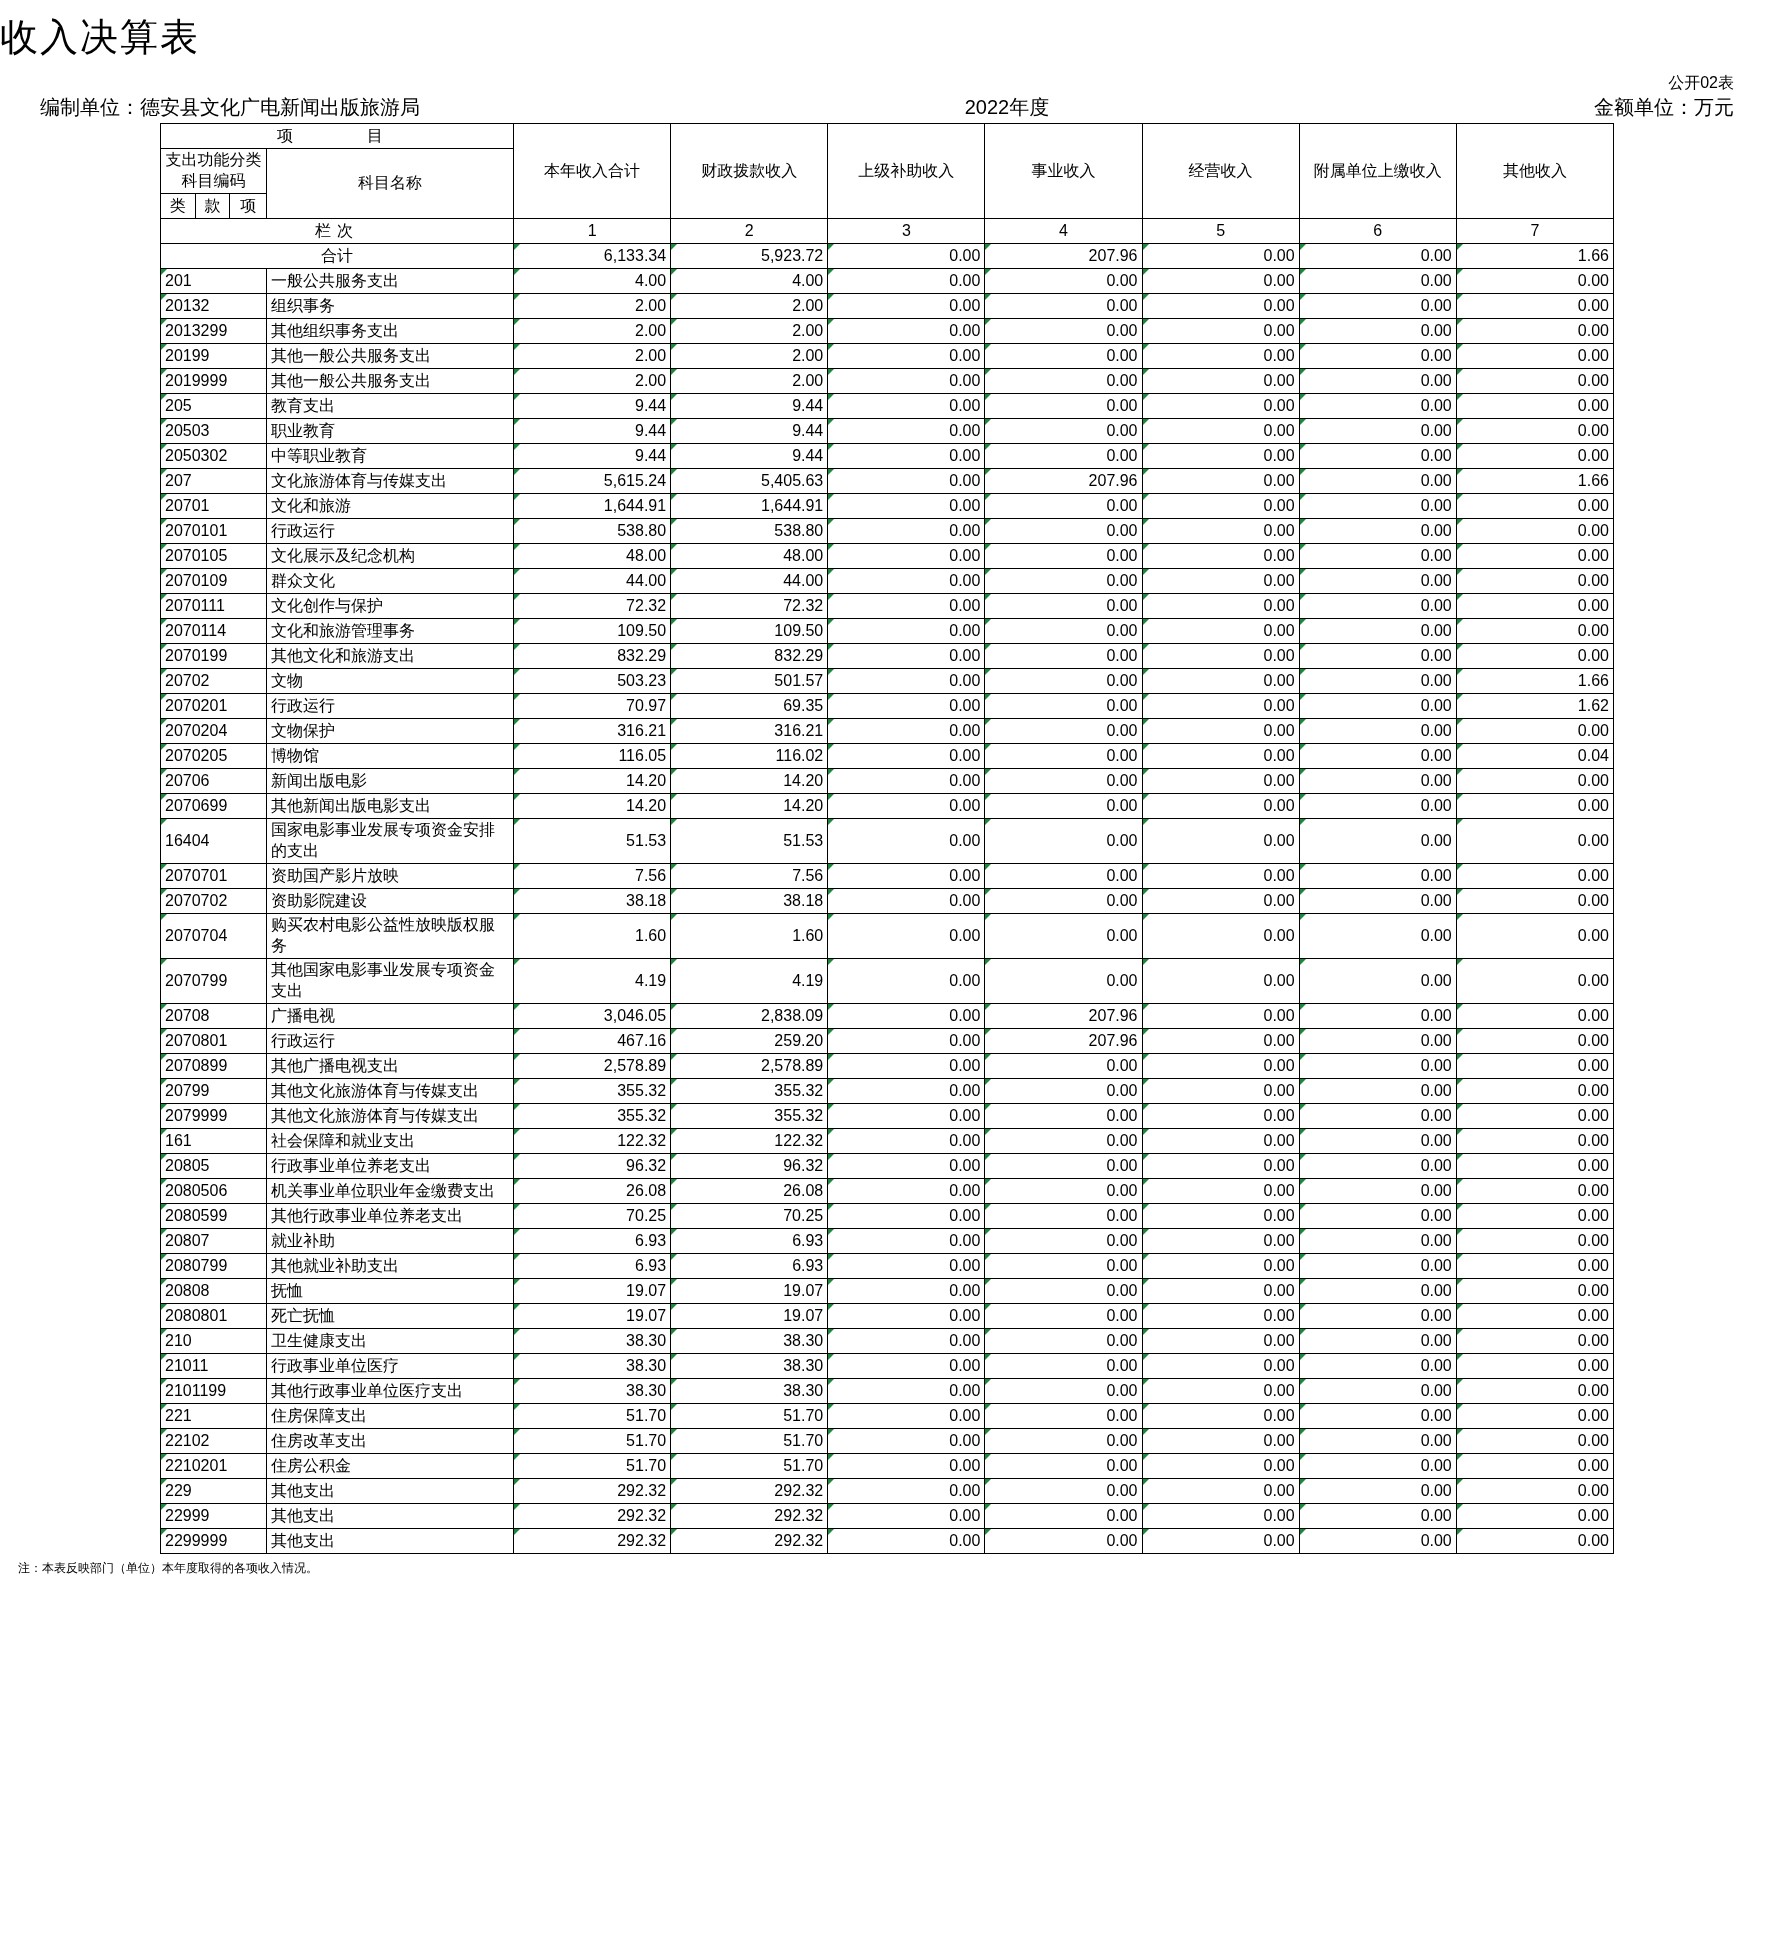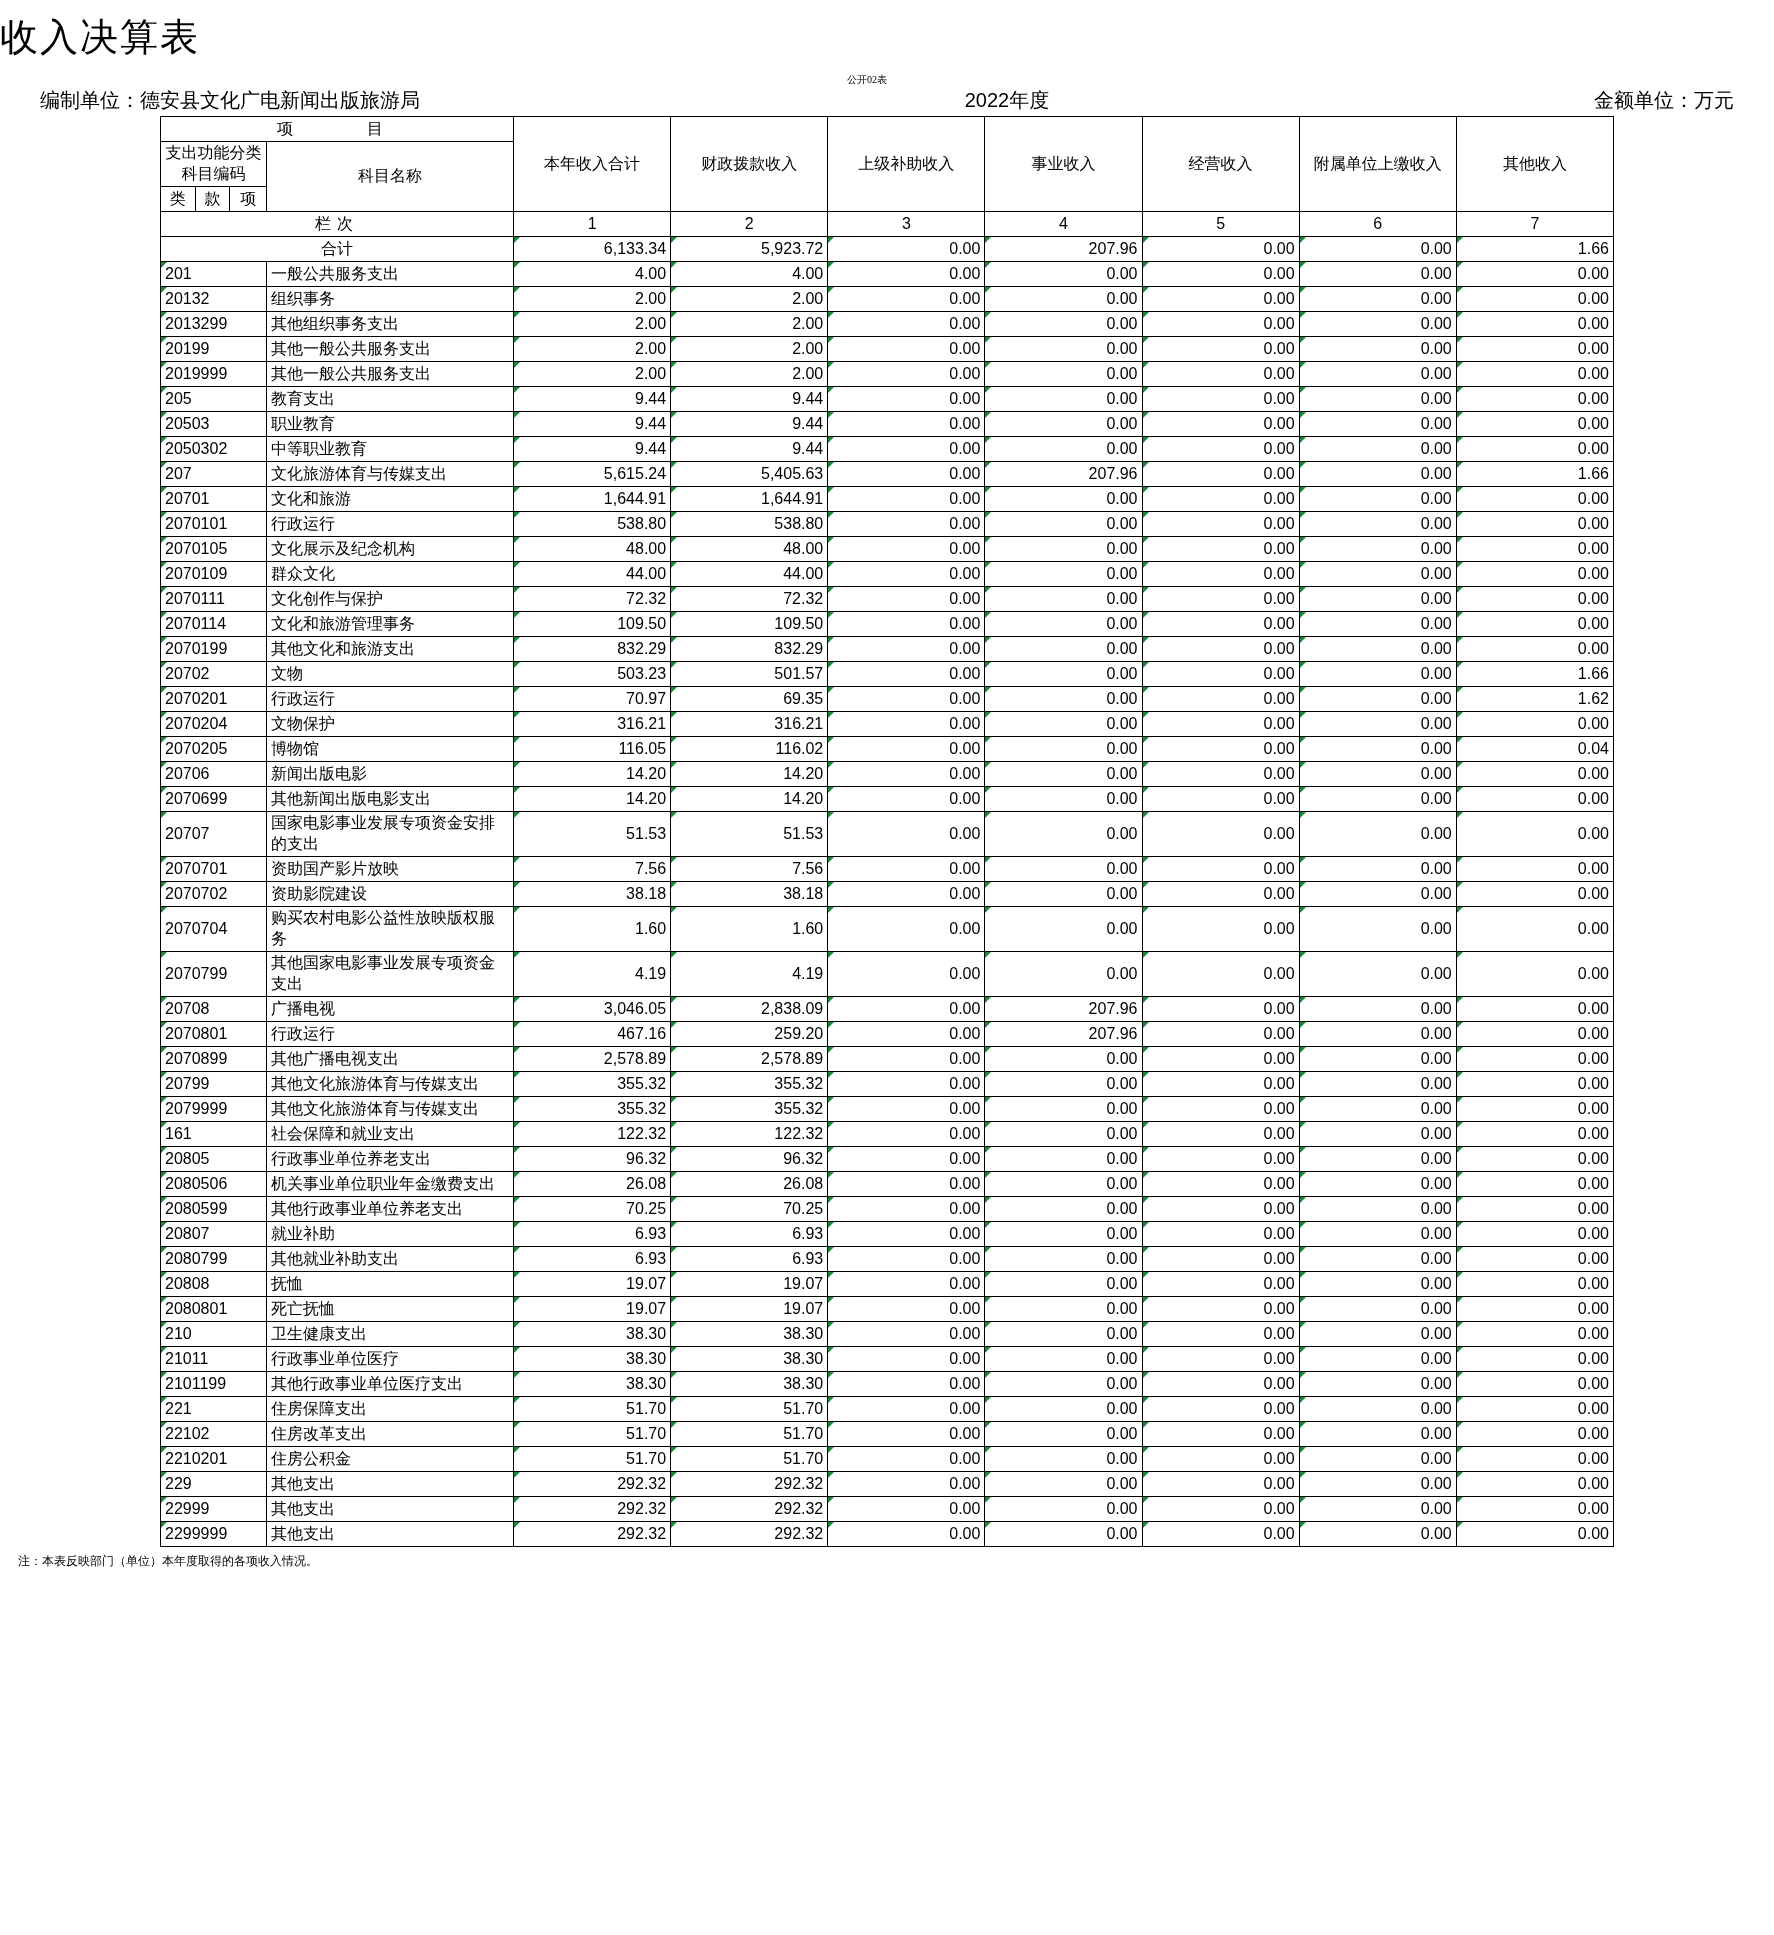--- a/index.html
+++ b/index.html
@@ -38,24 +38,23 @@
   }
   .meta-center {
     flex: 0 0 auto;
     text-align: center;
   }
   .meta-left {
     flex: 0 0 auto;
     text-align: left;
   }
   .sheet-code {
-    text-align: center;
-    font-size: 10px;
+    text-align: right;
+    font-size: 16px;
     padding: 0 40px 0 0;
-    font-family: Liberation Serif, serif;
   }
   table.fin {
     border-collapse: collapse;
     table-layout: fixed;
     margin: 0 auto;
     width: 1454px;
   }
   table.fin td, table.fin th {
     border: 1px solid #000000;
     font-size: 16px;
@@ -400,21 +399,21 @@
           <td class="c-left ind2">其他新闻出版电影支出</td>
           <td class="c-right mark">14.20</td>
           <td class="c-right mark">14.20</td>
           <td class="c-right mark">0.00</td>
           <td class="c-right mark">0.00</td>
           <td class="c-right mark">0.00</td>
           <td class="c-right mark">0.00</td>
           <td class="c-right mark">0.00</td>
         </tr>
         <tr>
-          <td colspan="3" class="c-left mark">20707</td>
+          <td colspan="3" class="c-left mark">16404</td>
           <td class="c-left ind1">国家电影事业发展专项资金安排的支出</td>
           <td class="c-right mark">51.53</td>
           <td class="c-right mark">51.53</td>
           <td class="c-right mark">0.00</td>
           <td class="c-right mark">0.00</td>
           <td class="c-right mark">0.00</td>
           <td class="c-right mark">0.00</td>
           <td class="c-right mark">0.00</td>
         </tr>
         <tr>

